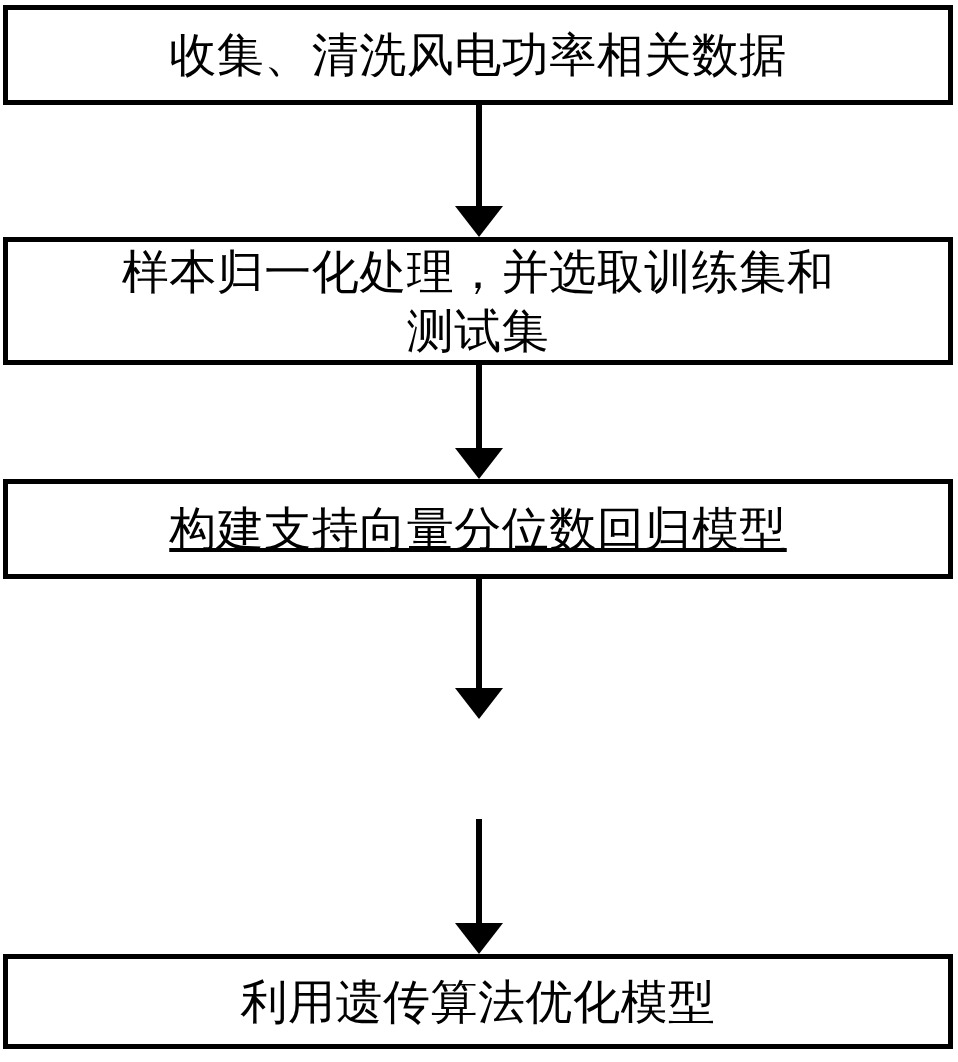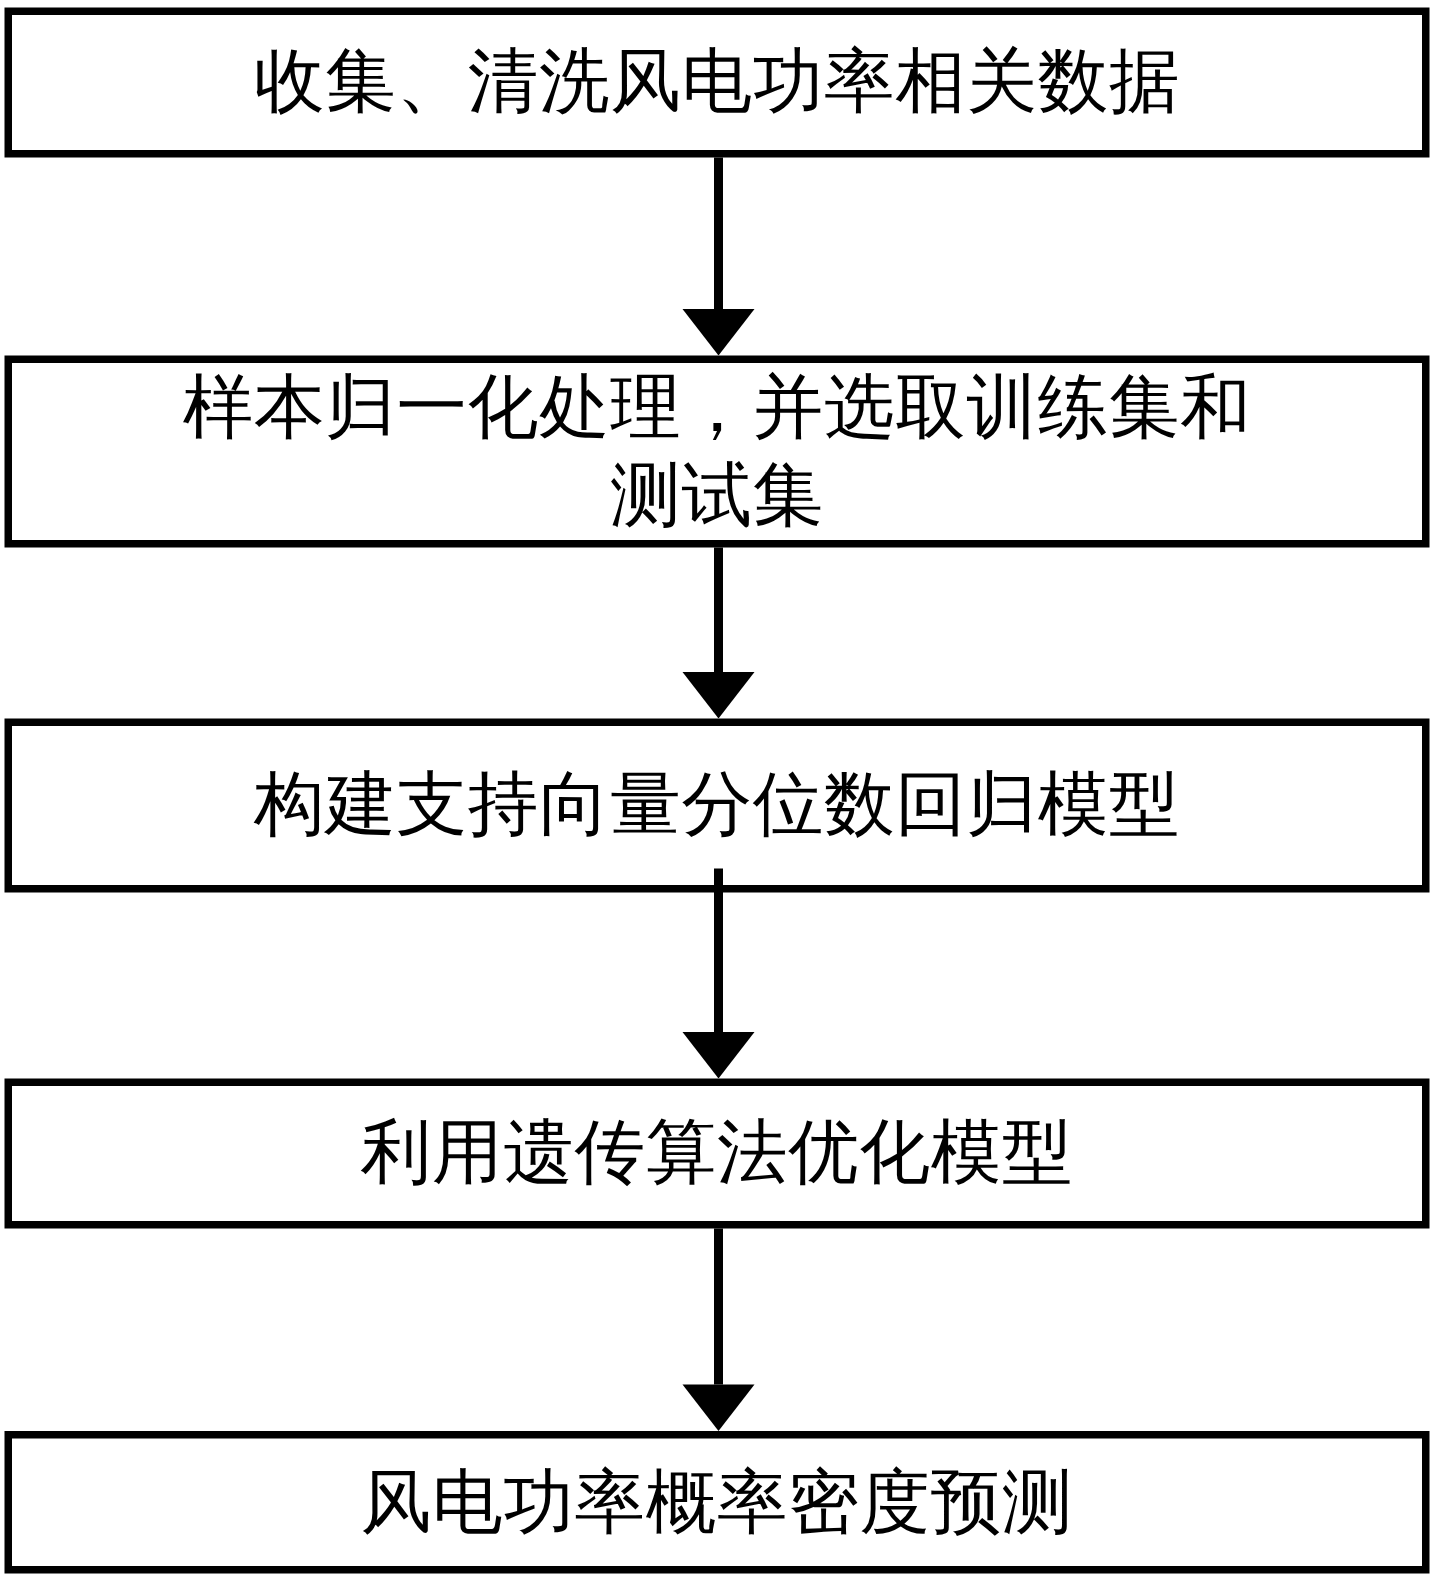--- a/index.html
+++ b/index.html
@@ -39,21 +39,21 @@
     line-height: 1.26;
     letter-spacing: 0.5px;
     font-weight: 400;
     white-space: pre-line;
     padding: 0 14px;
     box-sizing: border-box;
   }
   
   #node-1 { left: 3px;  top: 5px;   width: 950px; height: 100px; }
   #node-2 { left: 3px;  top: 237px; width: 950px; height: 128px; justify-content: center; }
-  #node-3 { left: 3px;  top: 479px; width: 950px; height: 116px; }
+  #node-3 { left: 3px;  top: 479px; width: 950px; height: 100px; text-decoration: underline; }
   #node-4 { left: 3px;  top: 719px; width: 950px; height: 100px; }
   #node-5 { left: 3px;  top: 954px; width: 950px; height: 95px; }
 
   
   .connector {
     position: absolute;
     left: 455px;
     width: 48px;
   }
   .connector .shaft {
@@ -108,26 +108,23 @@
 
   <div class="node" id="node-3">
     <span class="node-label">构建支持向量分位数回归模型</span>
   </div>
 
   <div class="connector" id="arrow-3">
     <div class="shaft"></div>
     <div class="head"></div>
   </div>
 
-  <div class="node" id="node-4">
-    <span class="node-label">利用遗传算法优化模型</span>
-  </div>
 
   <div class="connector" id="arrow-4">
     <div class="shaft"></div>
     <div class="head"></div>
   </div>
 
   <div class="node" id="node-5">
-    <span class="node-label">风电功率概率密度预测</span>
+    <span class="node-label">利用遗传算法优化模型</span>
   </div>
 
 </div>
 
 </body></html>

